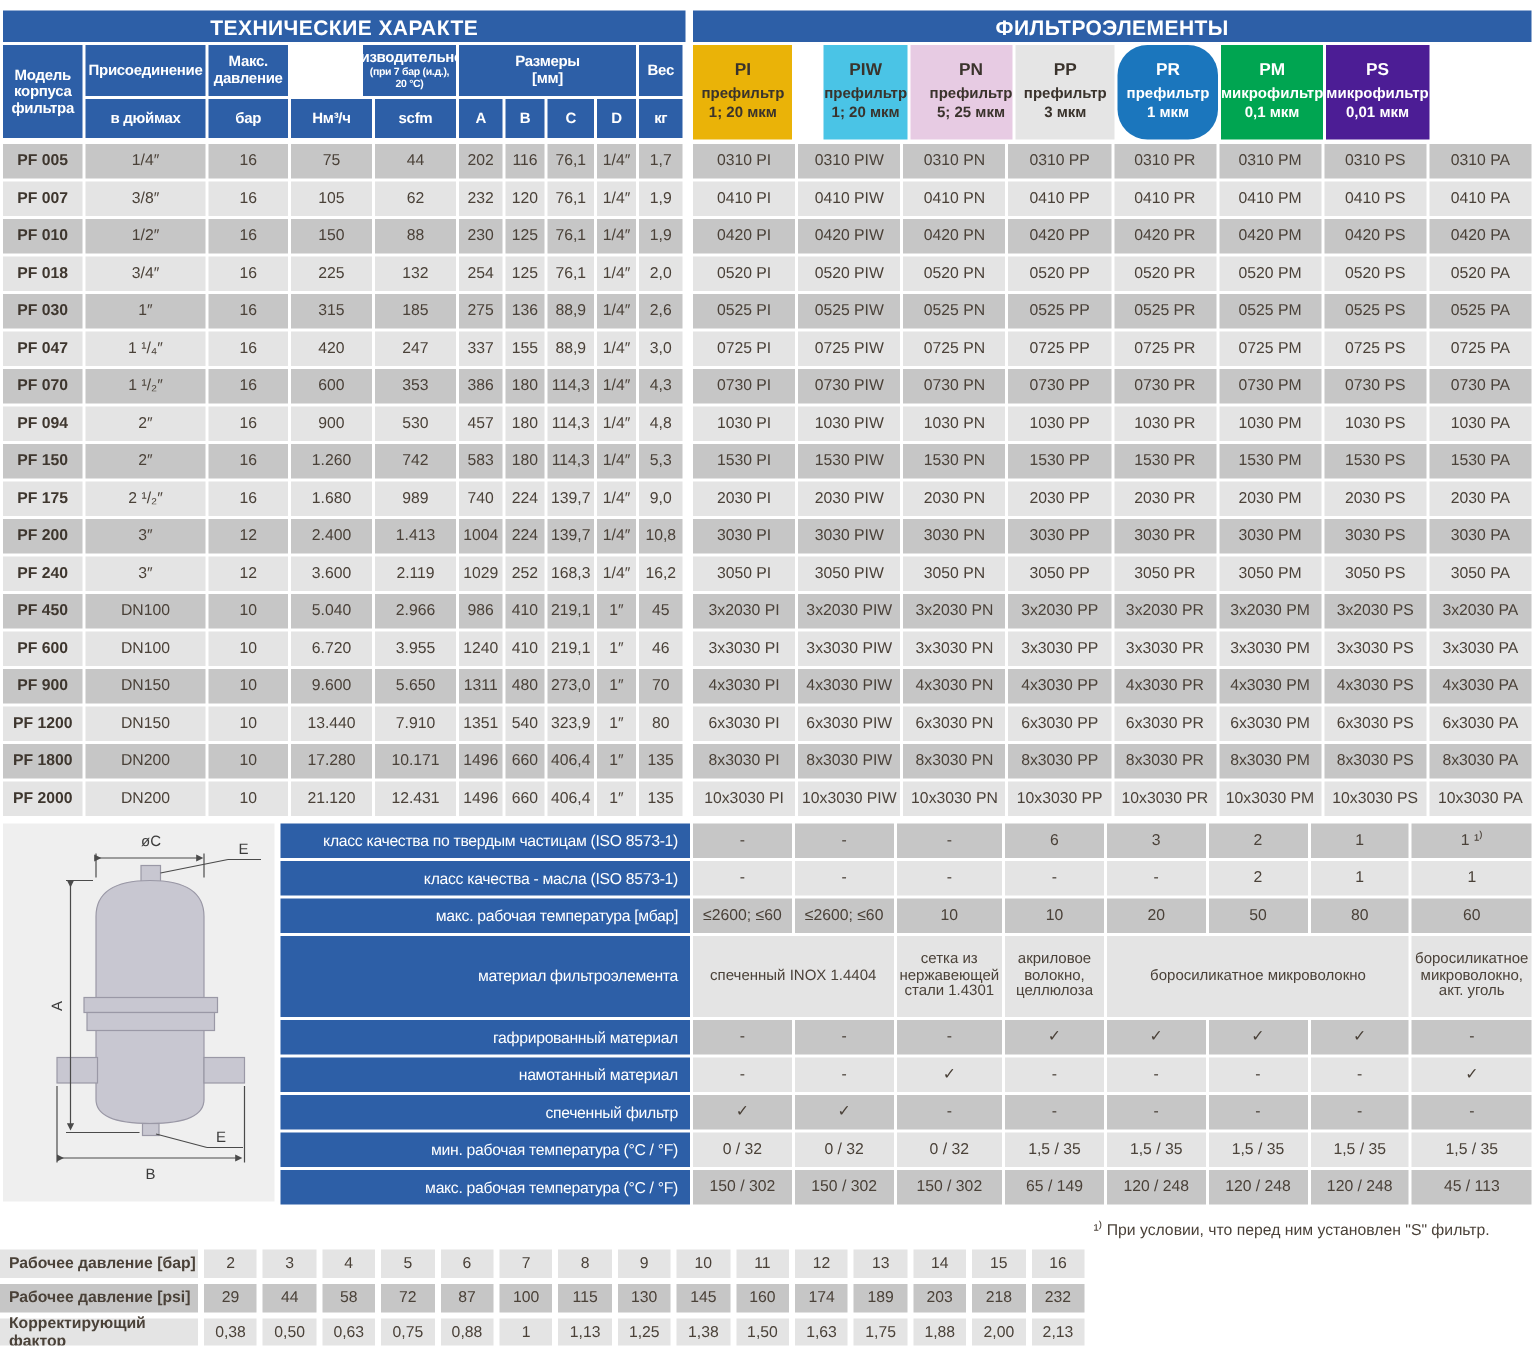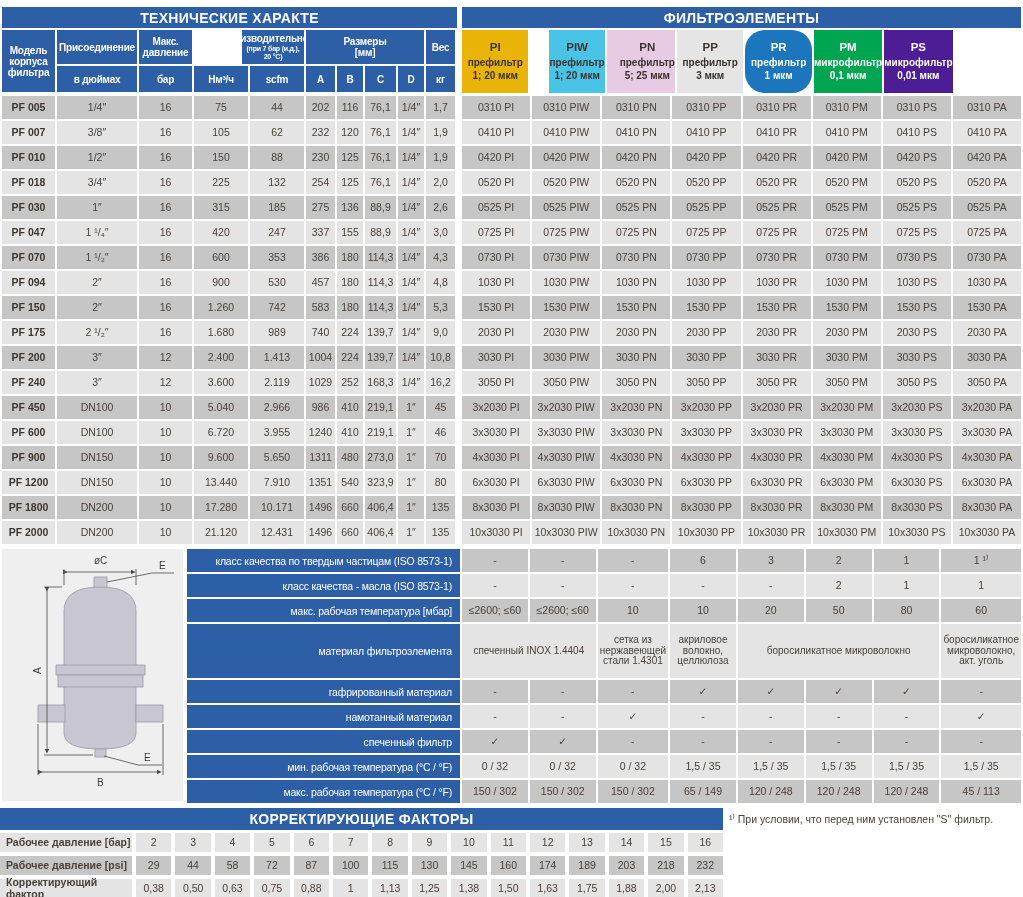--- a/index.html
+++ b/index.html
@@ -608,21 +608,20 @@
       <div class="cell pval dark">150 / 302</div>
       <div class="cell pval dark">150 / 302</div>
       <div class="cell pval dark">150 / 302</div>
       <div class="cell pval dark">65 / 149</div>
       <div class="cell pval dark">120 / 248</div>
       <div class="cell pval dark">120 / 248</div>
       <div class="cell pval dark">120 / 248</div>
       <div class="cell pval dark">45 / 113</div>
     </div>
 
-  <div class="title-bar" id="corr-title">КОРРЕКТИРУЮЩИЕ ФАКТОРЫ</div>
   <div id="corr">
       <div class="cell clabel light">Рабочее давление [бар]</div>
       <div class="cell light">2</div>
       <div class="cell light">3</div>
       <div class="cell light">4</div>
       <div class="cell light">5</div>
       <div class="cell light">6</div>
       <div class="cell light">7</div>
       <div class="cell light">8</div>
       <div class="cell light">9</div>

